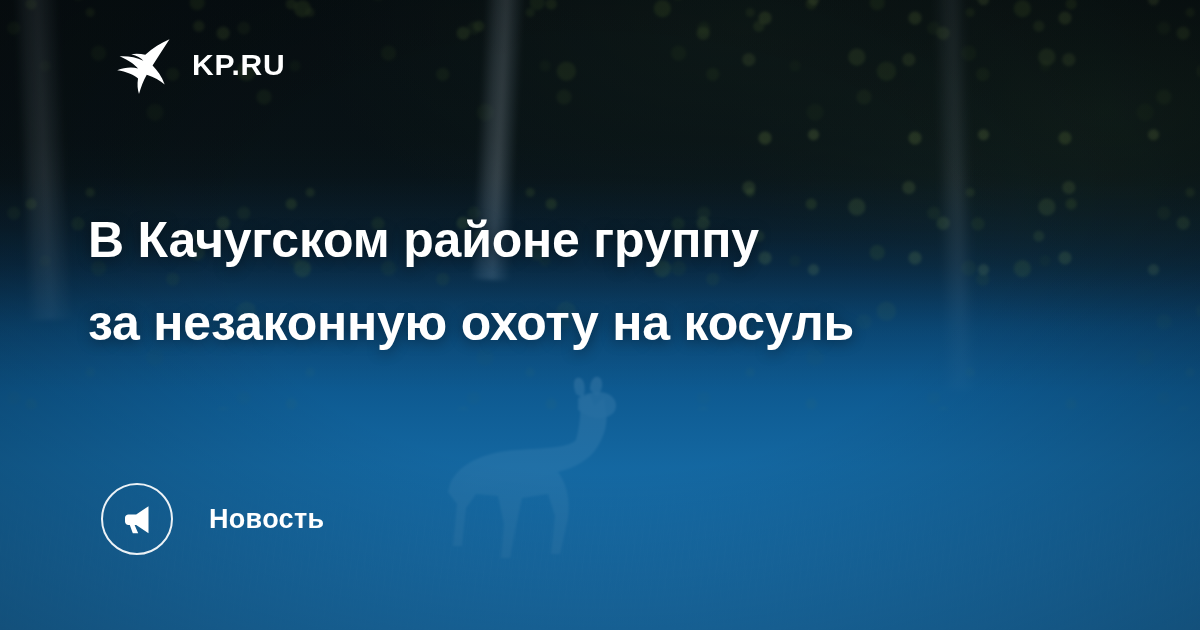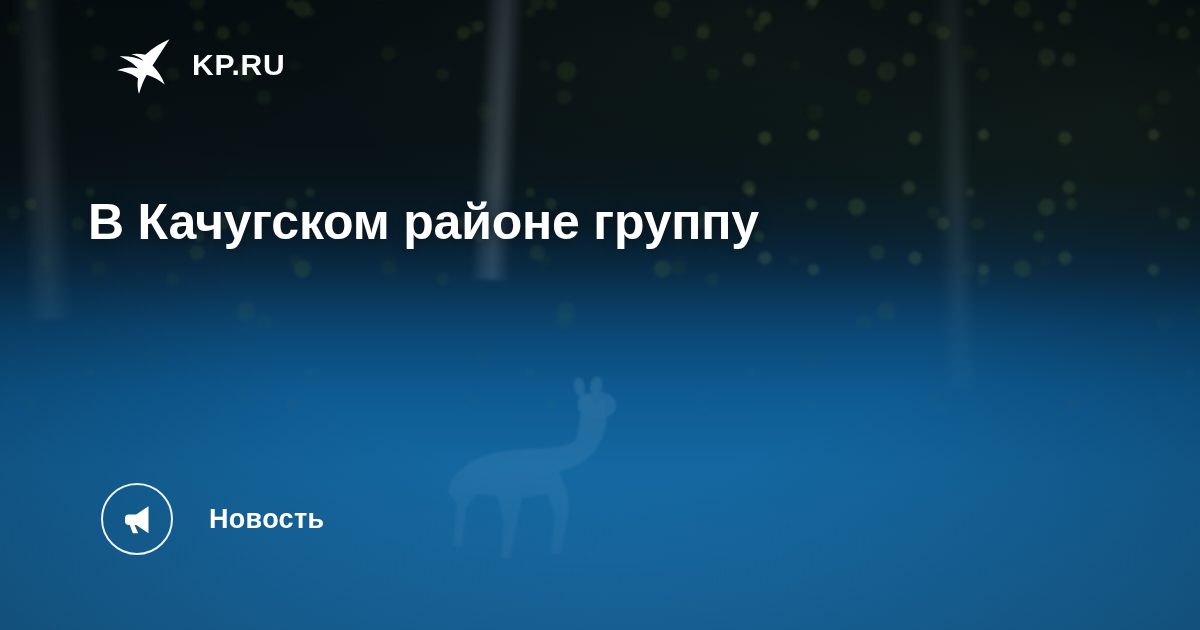--- a/index.html
+++ b/index.html
@@ -218,21 +218,21 @@
     left: 88px;
     top: 190px;
     width: 940px;
     color: #ffffff;
     font-size: 50px;
     font-weight: 700;
     line-height: 65px;
     letter-spacing: -0.2px;
     text-shadow: 0 2px 14px rgba(0,0,0,0.42);
   }
-  .headline .ln { display: block; white-space: nowrap; }
+  .headline .ln { display: block; white-space: nowrap; margin-top: 18px; }
 
   .badge {
     position: absolute;
     left: 101px;
     top: 483px;
     display: flex;
     align-items: center;
     gap: 36px;
   }
   .badge-circle {
@@ -312,20 +312,21 @@
                    C30 52 30.5 57.5 32 62 C34 55 36.5 48 40 42
                    C47.5 44.5 54 48 58.5 52 C55.5 44 51 37.5 46 32.5
                    C52 23.5 58 13.5 63.5 5.5 Z"></path>
         </svg>
       </span>
       <span class="brand-name">KP.RU</span>
     </div>
 
     <div class="headline">
       <span class="ln">В Качугском районе группу</span>
+      <span class="ln">за незаконную охоту на косуль</span>
     </div>
 
     <div class="badge">
       <span class="badge-circle">
         <svg viewBox="0 0 36 36" xmlns="http://www.w3.org/2000/svg" aria-hidden="true">
           <path fill="#ffffff" d="M29.5 5.2 L17.2 13.4 L9.4 13.4
                    C7.5 13.4 6 14.9 6 16.8 L6 20.6 C6 22.5 7.5 24 9.4 24
                    L10.8 24 L13.8 32.2 L19.2 32.2 L15.6 24 L17.2 24
                    L29.5 32.2 Z"></path>
         </svg>

